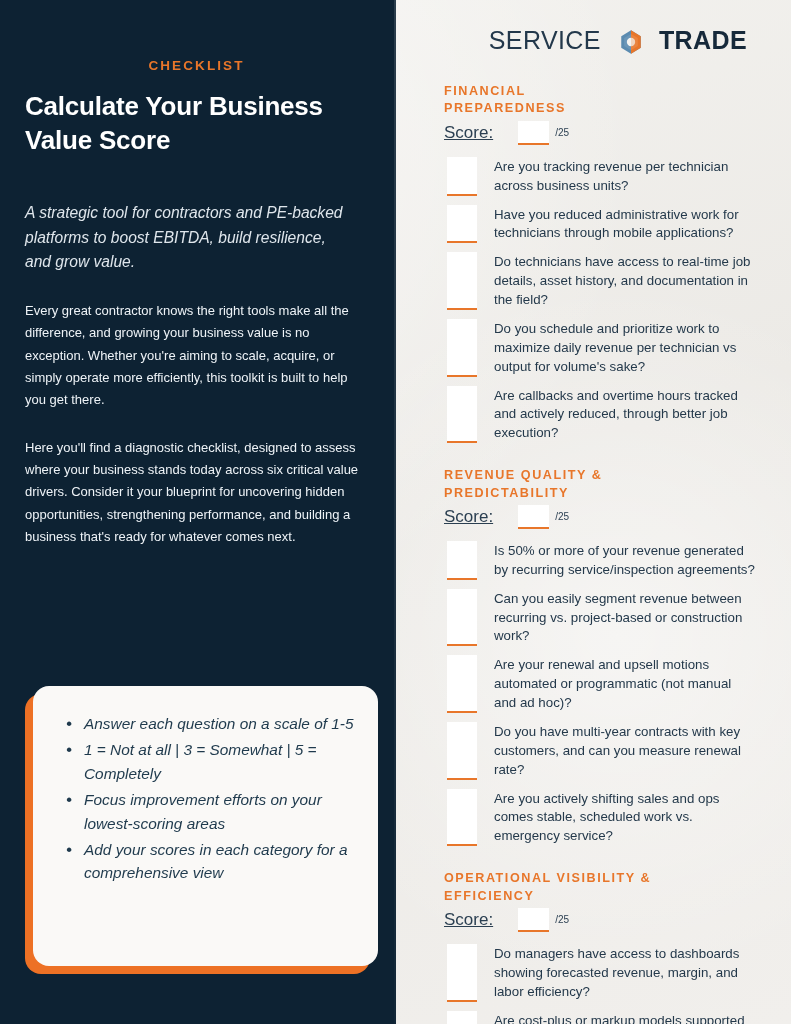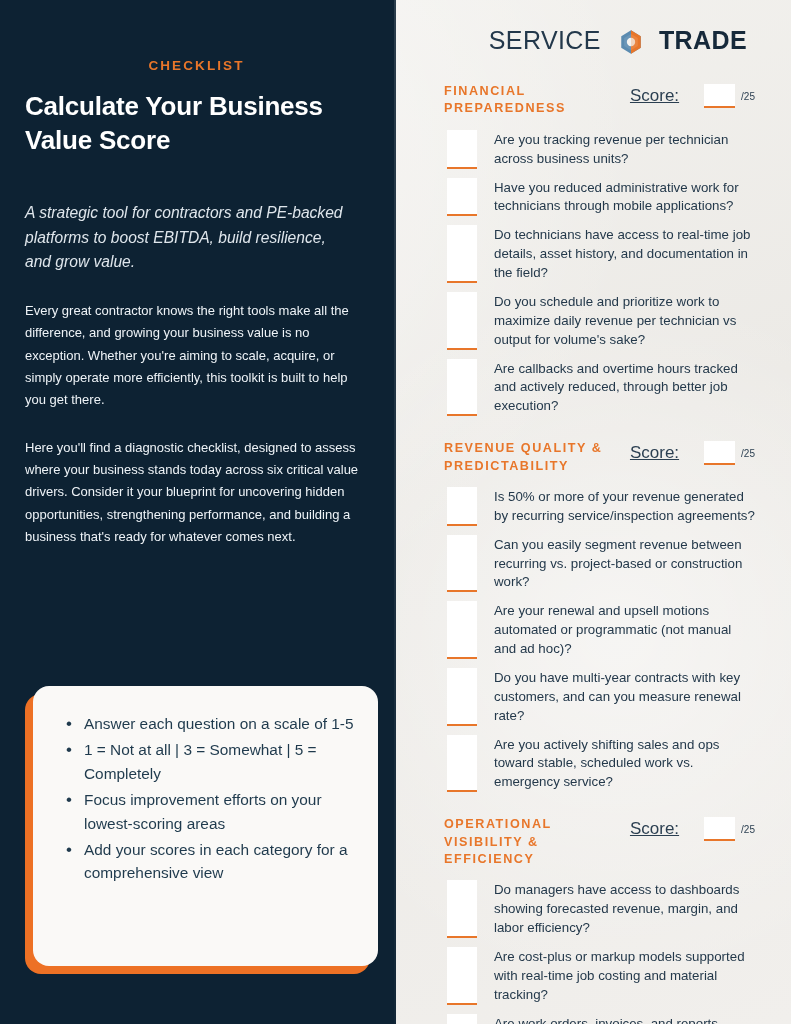--- a/index.html
+++ b/index.html
@@ -119,20 +119,21 @@
     list-style: none;
     padding-left: 4px;
   }
   .howto li {
     position: relative;
     color: #1f3a4d;
     font-size: 15.4px;
     line-height: 1.52;
     padding-left: 20px;
     margin-bottom: 3px;
+    font-style: italic;
   }
   .howto li::before {
     content: "\2022";
     position: absolute;
     left: 2px;
     top: -1px;
     font-size: 17px;
     color: #1f3a4d;
   }
 
@@ -173,20 +174,21 @@
   }
 
   
   .section { margin-bottom: 4px; }
 
   .sec-head {
     display: flex;
     align-items: flex-start;
     justify-content: space-between;
     margin-bottom: 12px;
+    flex-direction: column;
   }
   .sec-title {
     color: #e8762a;
     font-size: 12.6px;
     font-weight: bold;
     letter-spacing: 1.55px;
     line-height: 1.38;
     max-width: 190px;
     padding-top: 2px;
   }
@@ -339,21 +341,21 @@
         <div class="q-row">
           <span class="q-box"></span>
           <span class="q-text">Are your renewal and upsell motions automated or programmatic (not manual and ad hoc)?</span>
         </div>
         <div class="q-row">
           <span class="q-box"></span>
           <span class="q-text">Do you have multi-year contracts with key customers, and can you measure renewal rate?</span>
         </div>
         <div class="q-row">
           <span class="q-box"></span>
-          <span class="q-text">Are you actively shifting sales and ops toward stable, scheduled work vs. emergency service?</span>
+          <span class="q-text">Are you actively shifting sales and ops comes stable, scheduled work vs. emergency service?</span>
         </div>
       </div>
     </div>
 
     <div class="section" style="margin-top:22px;">
       <div class="sec-head">
         <div class="sec-title" style="max-width:210px;">OPERATIONAL VISIBILITY &amp; EFFICIENCY</div>
         <div class="score-wrap">
           <span class="score-label">Score:</span>
           <span class="score-box"></span>

